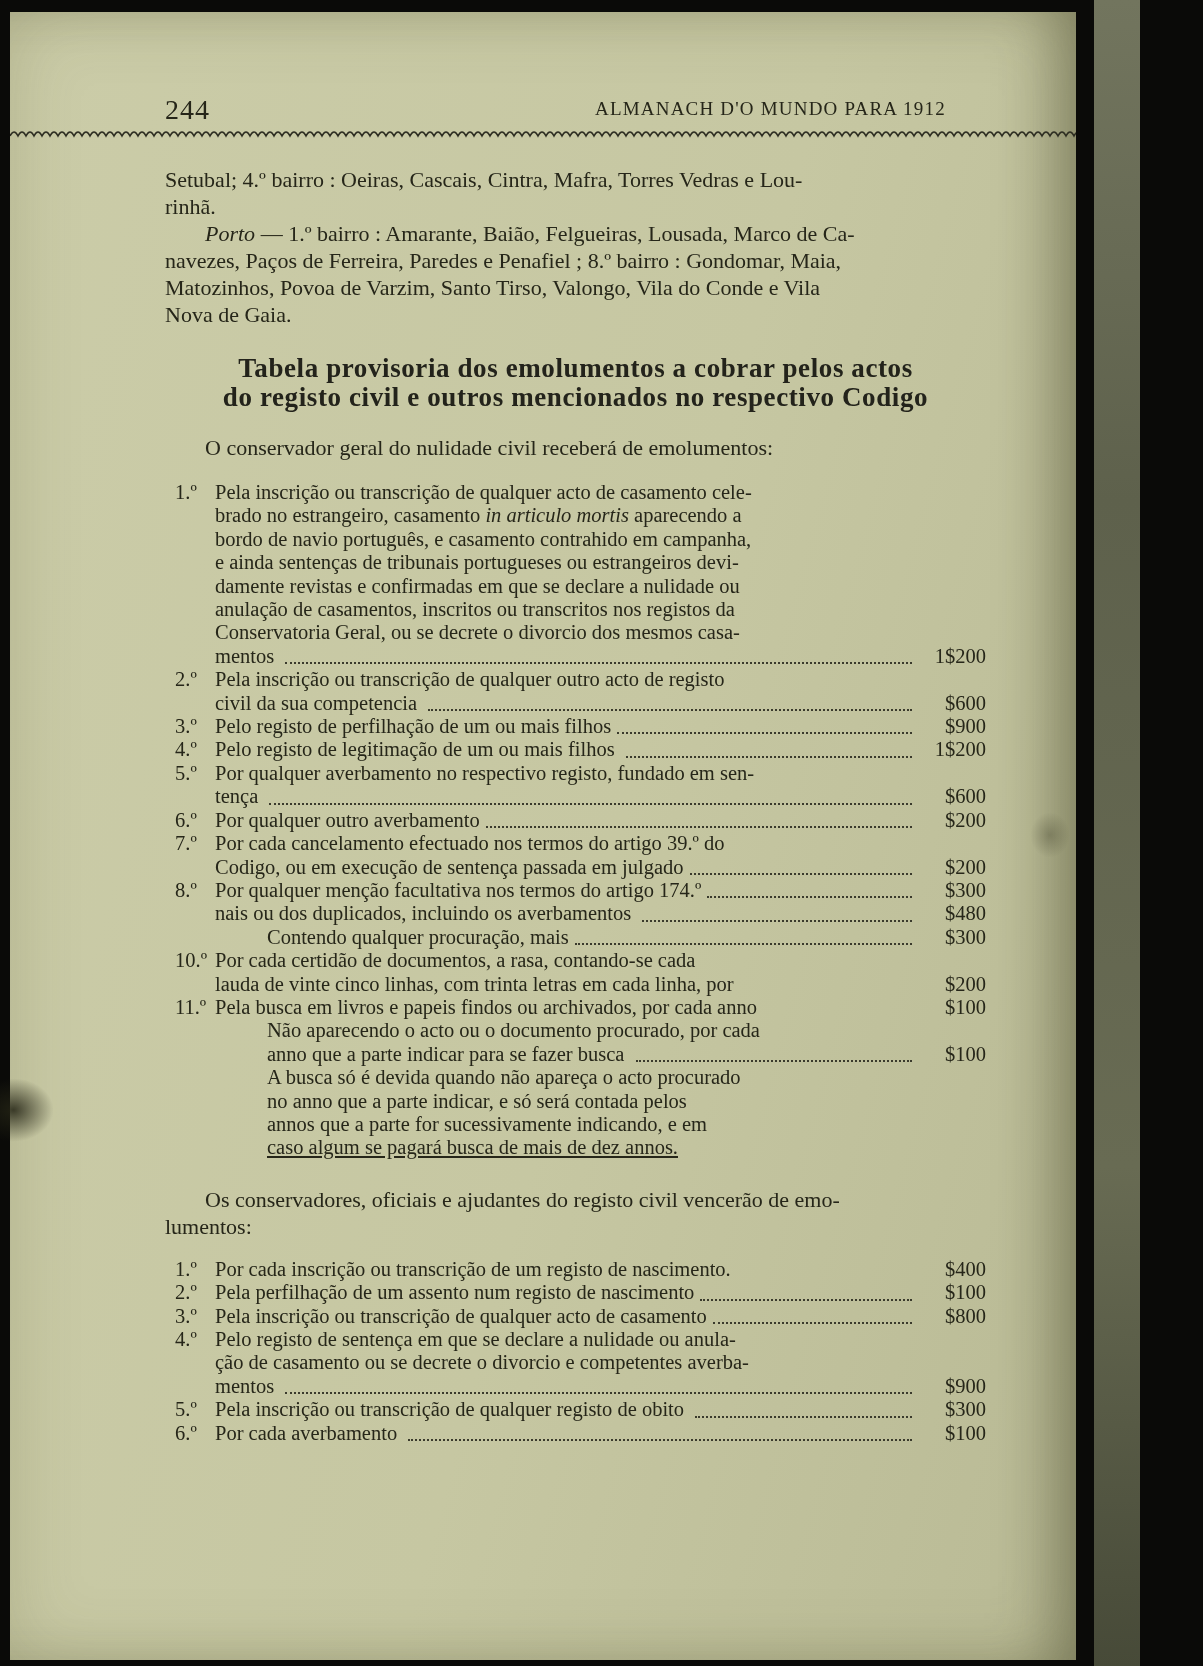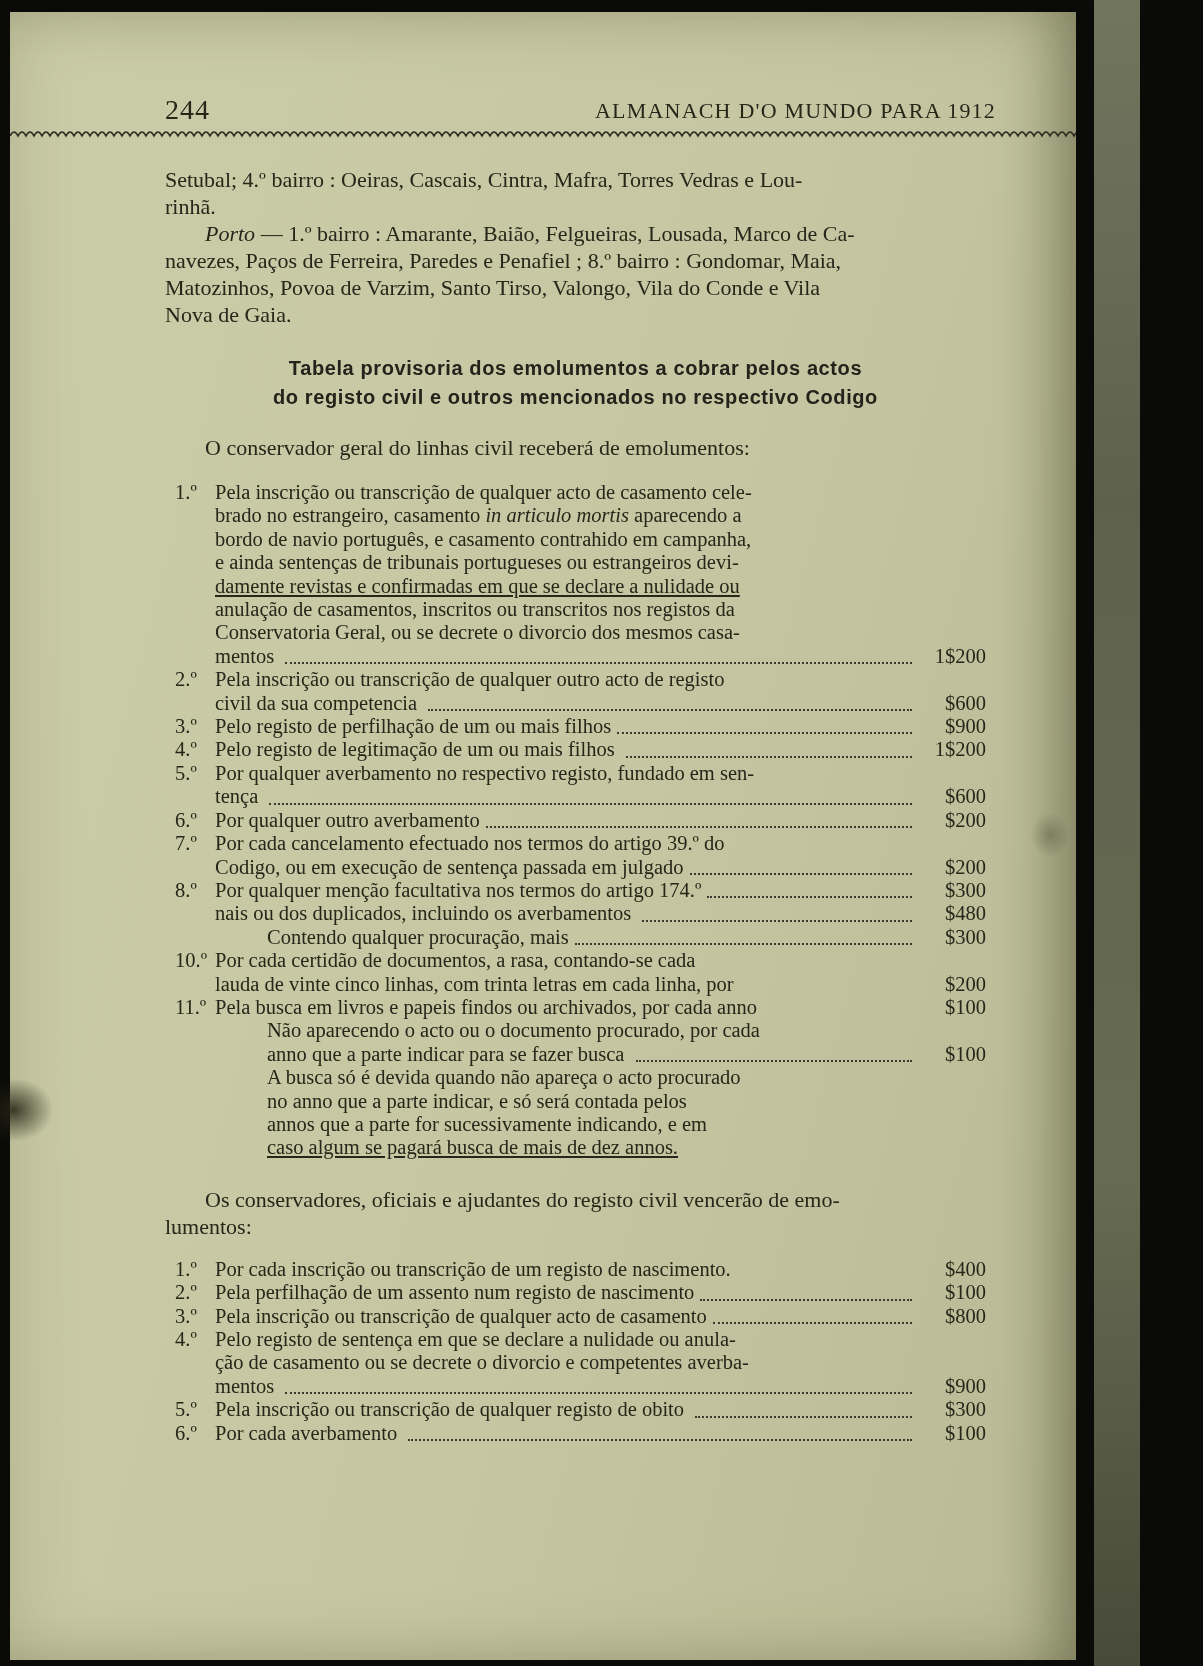--- a/index.html
+++ b/index.html
@@ -24,36 +24,36 @@
     width: 46px; height: 1666px;
     background: linear-gradient(180deg, #72755e 0%, #5e614c 30%, #686b53 70%, #474a38 100%);
   }
   .header { position: relative; height: 112px; }
   .pagenum {
     position: absolute; left: 155px; top: 82px;
     font-size: 28px; letter-spacing: 1px;
   }
   .running-title {
     position: absolute; left: 585px; top: 86px;
-    font-size: 22px; letter-spacing: 1.2px; white-space: nowrap;
+    font-size: 19px; letter-spacing: 1.2px; white-space: nowrap;
   }
   .rule { margin-top: 4px; height: 12px; }
   .rule svg { display: block; }
   .content { padding: 26px 90px 0 155px; }
 
   .line { display: flex; align-items: baseline; }
   .para .line { font-size: 22px; line-height: 27px; }
   .para { margin: 0; }
   .txt { flex: none; white-space: pre; }
   .it, .txt .it { font-style: italic; }
 
   .section-heading {
     margin-top: 26px; text-align: center;
-    font-family: Liberation Sans, sans-serif;
-    font-weight: bold; font-size: 20px; line-height: 29px;
+    font-family: Liberation Serif, serif;
+    font-weight: bold; font-size: 27px; line-height: 29px;
     letter-spacing: 0.6px; color: #23231b;
   }
   .lead { margin-top: 22px; }
   .mid { margin-top: 26px; }
 
   .fees { margin-top: 20px; padding-left: 10px; font-size: 20.5px; }
   .fees .line { line-height: 23.4px; }
   .fees2 { margin-top: 18px; }
   .num { flex: none; width: 40px; }
   .leader { flex: 1; }
@@ -114,39 +114,39 @@
         </div>
       </div>
 
     <div class="section-heading">
       <div>Tabela provisoria dos emolumentos a cobrar pelos actos</div>
       <div>do registo civil e outros mencionados no respectivo Codigo</div>
     </div>
 
     <div class="para lead">
         <div class="line" style="padding-left: 40px;">
-          <span class="txt"><span>O conservador geral do linhas civil receberá de emolumentos:</span></span>
+          <span class="txt"><span>O conservador geral do nulidade civil receberá de emolumentos:</span></span>
         </div>
       </div>
 
     <div class="fees">
         <div class="line">
           <span class="num">1.º</span>
           <span class="txt"><span>Pela inscrição ou transcrição de qualquer acto de casamento cele-</span></span>
         </div>
         <div class="line" style="padding-left: 40px;">
           <span class="txt"><span>brado no estrangeiro, casamento </span><span class="it">in articulo mortis</span><span> aparecendo a</span></span>
         </div>
         <div class="line" style="padding-left: 40px;">
           <span class="txt"><span>bordo de navio português, e casamento contrahido em campanha,</span></span>
         </div>
         <div class="line" style="padding-left: 40px;">
           <span class="txt"><span>e ainda sentenças de tribunais portugueses ou estrangeiros devi-</span></span>
         </div>
-        <div class="line" style="padding-left: 40px; text-decoration: underline;">
+        <div class="line" style="padding-left: 40px;">
           <span class="txt"><span>damente revistas e confirmadas em que se declare a nulidade ou</span></span>
         </div>
         <div class="line" style="padding-left: 40px;">
           <span class="txt"><span>anulação de casamentos, inscritos ou transcritos nos registos da</span></span>
         </div>
         <div class="line" style="padding-left: 40px; text-align: right;">
           <span class="txt"><span>Conservatoria Geral, ou se decrete o divorcio dos mesmos casa-</span></span>
         </div>
         <div class="line" style="padding-left: 40px;">
           <span class="txt"><span>mentos </span></span>

